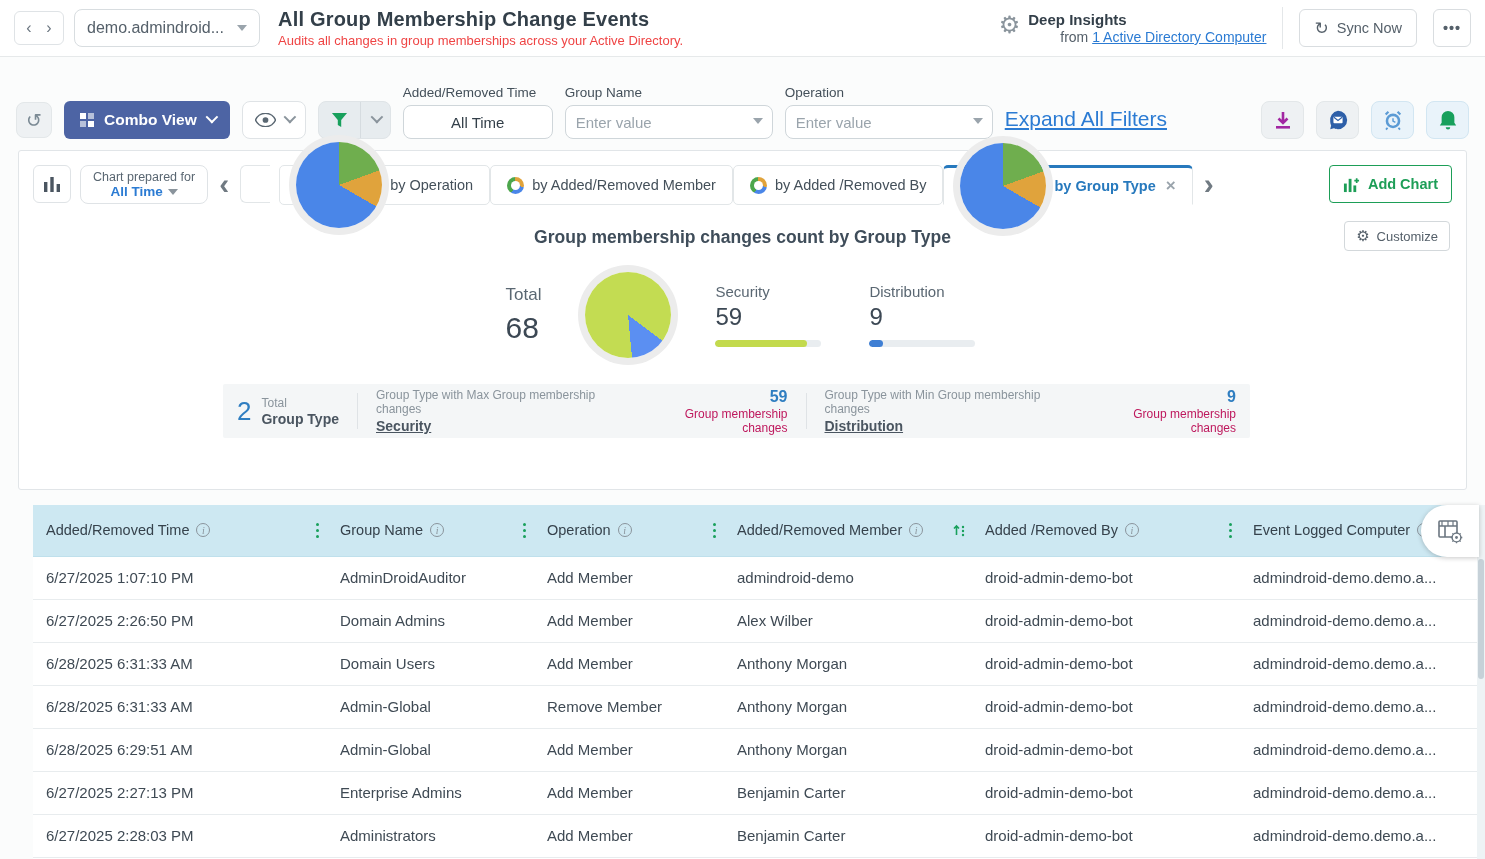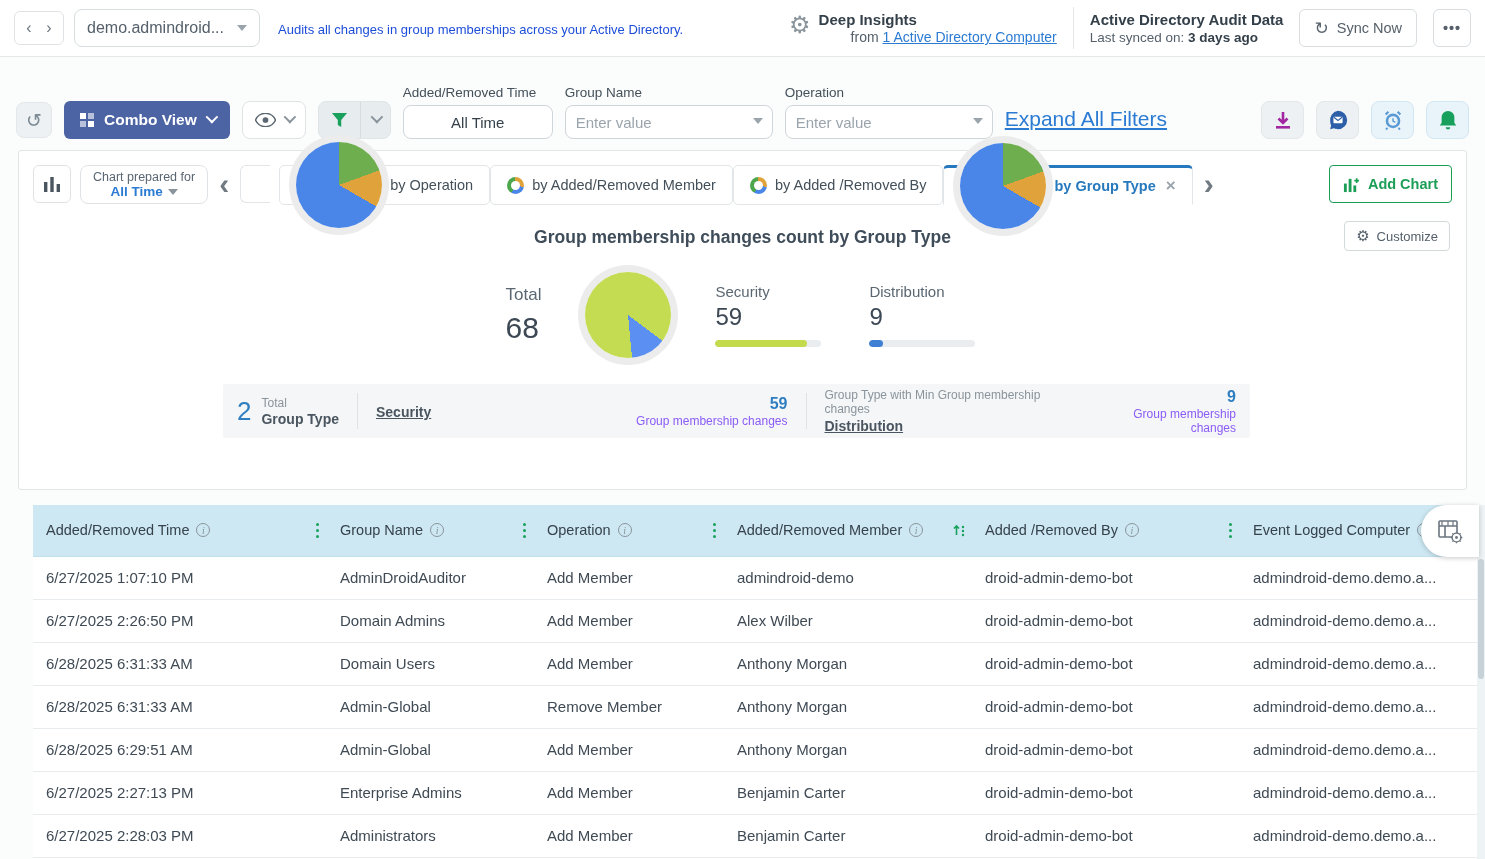--- a/index.html
+++ b/index.html
@@ -14,21 +14,21 @@
     height:34px; padding:0 4px; margin-right:10px; background:#fff; }
   .nav-btn { width:20px; height:26px; display:flex; align-items:center; justify-content:center;
     color:#6b7680; font-size:16px; cursor:pointer; }
   .tenant-dd { display:flex; align-items:center; justify-content:space-between; gap:8px;
     border:1px solid #d8dde0; border-radius:8px; height:38px; width:186px; padding:0 12px;
     background:#fff; color:#55606a; font-size:16px; }
   .caret { width:0; height:0; border-left:5px solid transparent; border-right:5px solid transparent;
     border-top:6px solid #9aa4ac; }
   .title-block { margin-left:18px; }
   .page-title { font-size:20px; font-weight:600; color:#333f49; letter-spacing:.2px; }
-  .page-subtitle { font-size:13px; color:#1d4ed8; margin-top:2px; }
+  .page-subtitle { font-size:13px; color:#ef4444; margin-top:2px; }
   .hdr-right { margin-left:auto; display:flex; align-items:center; gap:16px; }
   .insights { display:flex; align-items:flex-start; gap:8px; }
   .insights-icon { font-size:24px; color:#8a949c; line-height:1; margin-top:2px; }
   .insights-title { font-size:15px; font-weight:600; color:#333f49; }
   .insights-line2 { font-size:14px; color:#55606a; margin-top:1px;margin-left:32px; }
   a.link { color:#2b7bd3; text-decoration:underline; cursor:pointer; }
   .vdiv { width:1px; height:42px; background:#e4e7e9; }
   .audit-title { font-size:15px; font-weight:600; color:#333f49; }
   .audit-line2 { font-size:13.5px; color:#55606a; margin-top:2px; }
   .audit-line2 b { color:#333f49; }
@@ -118,21 +118,21 @@
   .summary { position:absolute; left:204px; right:216px; top:233px; height:54px; background:#f4f6f7;
     border-radius:2px; display:flex; align-items:center; padding:0 14px; }
   .sum-num-big { font-size:26px; color:#2f7ec1; margin-right:10px; font-weight:400; }
   .sum-col .c1 { font-size:12px; color:#8a949c; }
   .sum-col .c2 { font-size:14px; font-weight:700; color:#4a5560; margin-top:1px; }
   .sum-div { width:1px; height:36px; background:#dfe3e6; margin:0 18px; }
   .sum-seg { flex:1; display:flex; align-items:center; justify-content:space-between; }
   .sum-name { font-size:14px; font-weight:700; color:#4a5560; text-decoration:underline; cursor:pointer; margin-top:2px; }
   .sum-right { text-align:right; }
   .sum-right .v { font-size:16px; font-weight:700; color:#2f7ec1; }
-  .sum-right .u { font-size:12px; color:#8b5cf6; margin-top:1px; }
+  .sum-right .u { font-size:12px; color:#be185d; margin-top:1px; }
 
   
   .table-section { position:absolute; left:33px; right:0; top:505px; bottom:0; background:#fff; }
   table { border-collapse:collapse; table-layout:fixed; width:1444px; }
   col.c0{width:294px} col.c1{width:207px} col.c2{width:190px} col.c3{width:248px}
   col.c4{width:268px} col.c5{width:237px}
   thead th { background:#cde8f2; height:51px; font-weight:400; font-size:14.5px; color:#36424c;
     text-align:left; padding:0 6px 0 13px; }
   .th-inner { display:flex; align-items:center; gap:7px; }
   .info-i { width:14px; height:14px; border:1px solid #8a949c; border-radius:50%; color:#8a949c;
@@ -160,35 +160,32 @@
   <div class="app-header">
     <div class="nav-pill">
       <div class="nav-btn">‹</div>
       <div class="nav-btn">›</div>
     </div>
     <div class="tenant-dd">
       <span>demo.admindroid...</span>
       <span class="caret"></span>
     </div>
     <div class="title-block">
+      <div class="page-title">All Group Membership Change Events</div>
       <div class="page-subtitle">Audits all changes in group memberships across your Active Directory.</div>
     </div>
     <div class="hdr-right">
       <div class="insights">
         <span class="insights-icon">⚙</span>
         <span>
           <div class="insights-title">Deep Insights</div>
           <div class="insights-line2"><span>from </span><a class="link">1 Active Directory Computer</a></div>
         </span>
       </div>
       <div class="vdiv"></div>
-      <div>
-        <div class="audit-title">Active Directory Audit Data</div>
-        <div class="audit-line2"><span>Last synced on: </span><b>3 days ago</b></div>
-      </div>
       <button class="btn">
         <span style="font-size:17px;">↻</span>
         <span>Sync Now</span>
       </button>
       <button class="btn more-btn">
         <span>•••</span>
       </button>
     </div>
   </div>
 
@@ -353,20 +350,21 @@
 
     <div class="summary">
       <span class="sum-num-big">2</span>
       <span class="sum-col">
         <div class="c1">Total</div>
         <div class="c2">Group Type</div>
       </span>
       <span class="sum-div"></span>
       <span class="sum-seg">
         <span class="sum-col">
+          <div class="c1">Group Type with Max Group membership changes</div>
           <div class="sum-name">Security</div>
         </span>
         <span class="sum-right">
           <div class="v">59</div>
           <div class="u">Group membership changes</div>
         </span>
       </span>
       <span class="sum-div"></span>
       <span class="sum-seg">
         <span class="sum-col">

